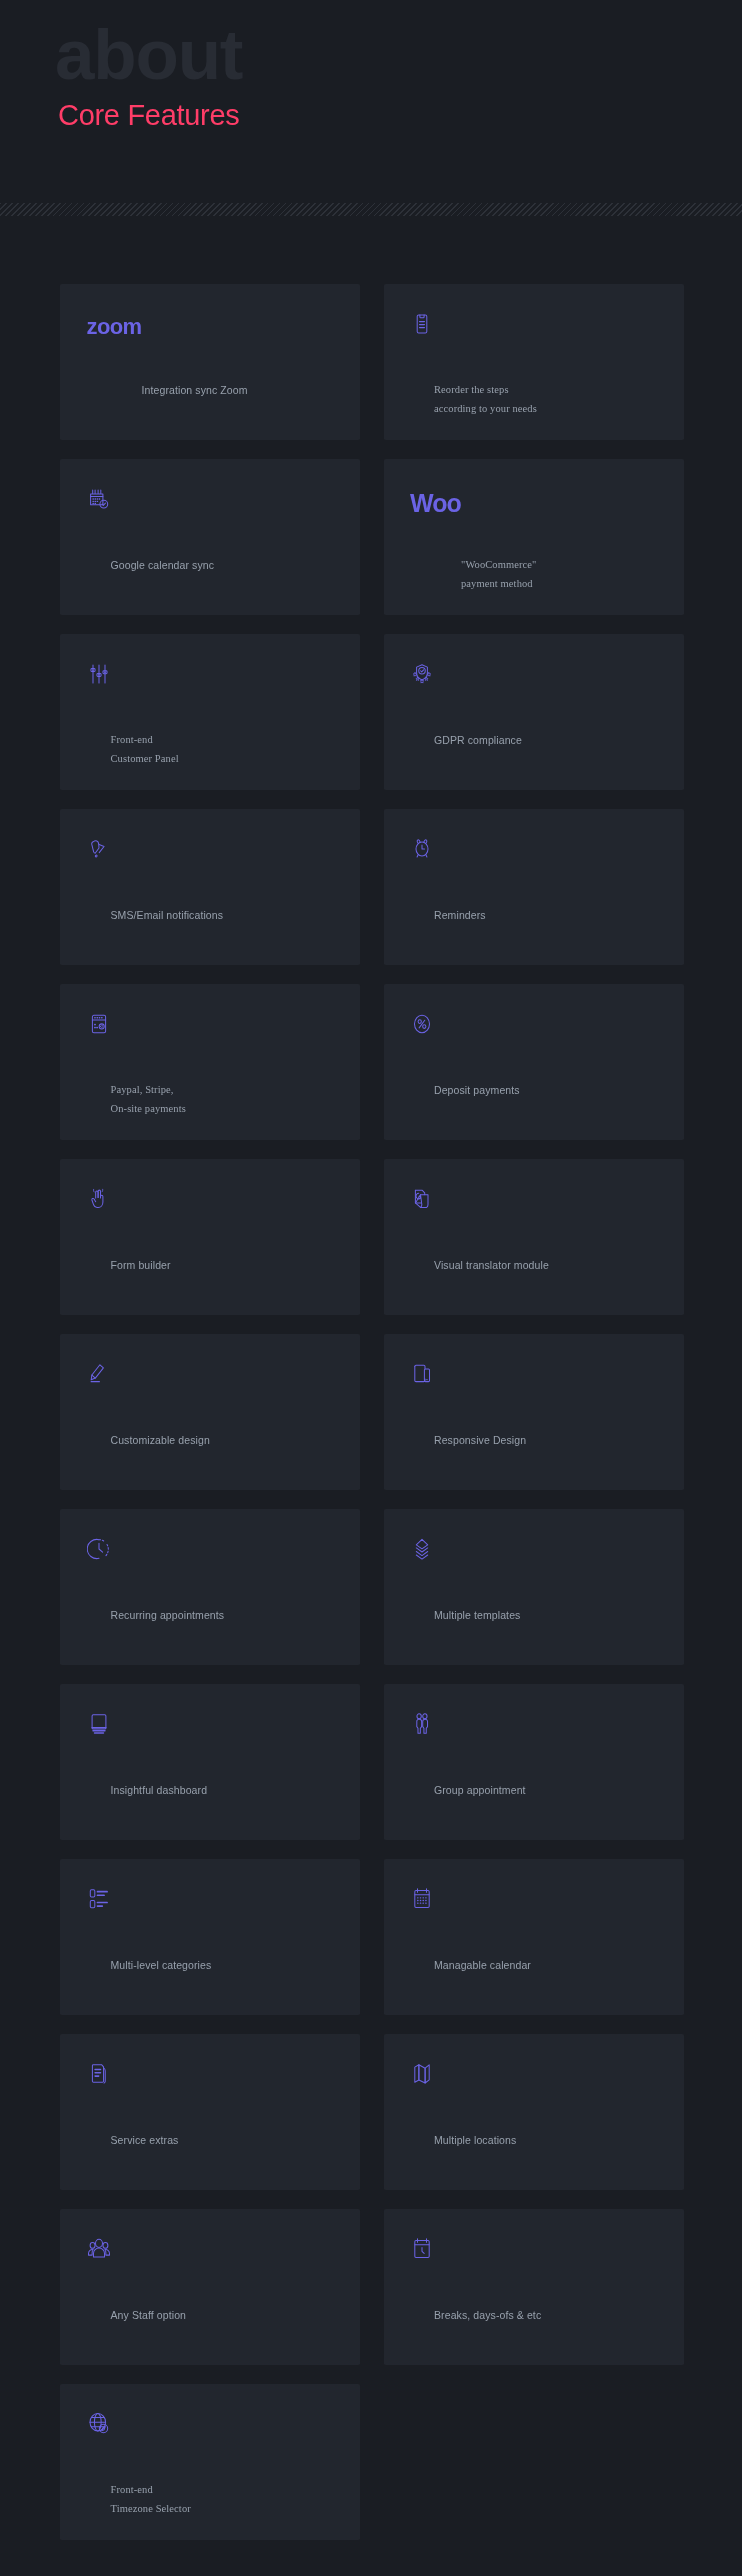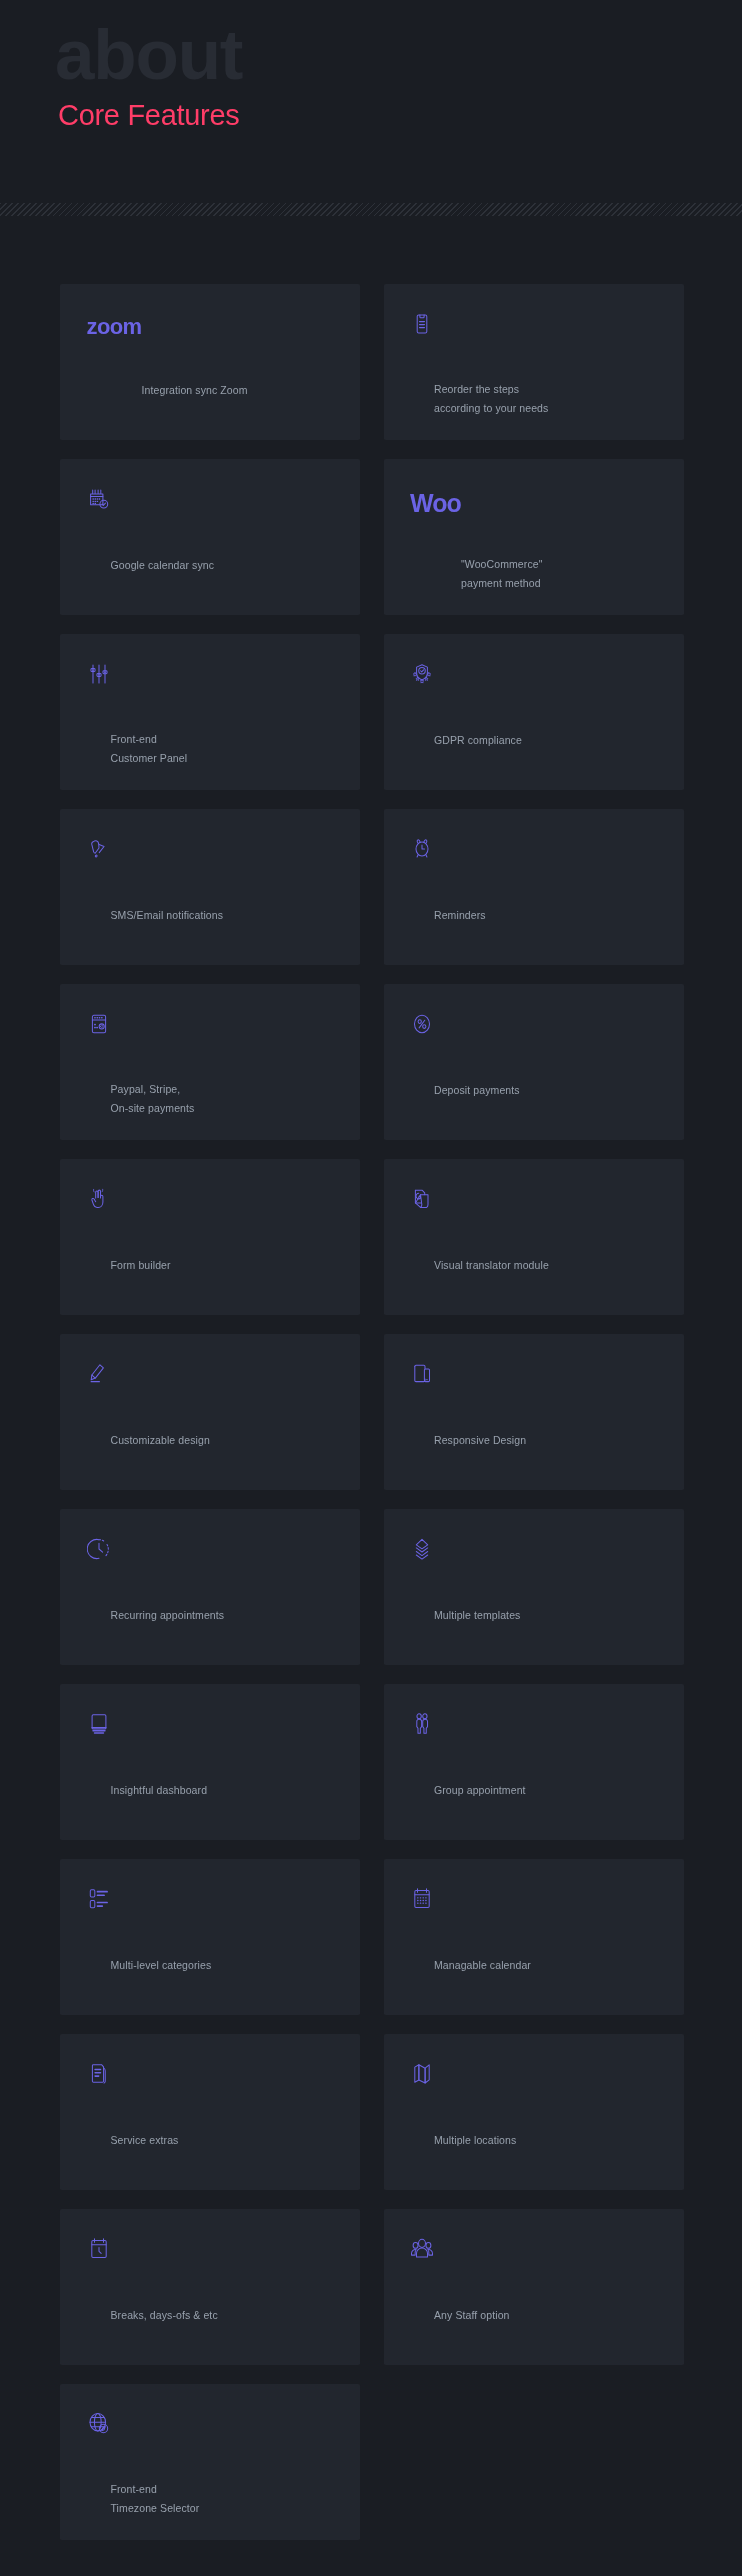--- a/index.html
+++ b/index.html
@@ -124,21 +124,21 @@
     font-size: 10.5px;
     font-weight: 400;
     line-height: 1.82;
     color: #98a1ad;
     letter-spacing: 0.1px;
     white-space: pre-line;
     margin-top: auto;
     margin-bottom: 40px;
   }
 
-  .feature-card.two-line .card-label { margin-bottom: 22px; }
+  .feature-card.two-line .card-label { margin-bottom: 22px; font-family: Liberation Serif, serif; }
 </style>
 </head>
 <body>
 
 <div class="page">
 
   <div class="hero">
     <div class="ghost-title">about</div>
     <h1 class="hero-title">Core Features</h1>
   </div>
@@ -383,41 +383,41 @@
             <path d="M8 8.5l6.8-3.8V30L8 33.8z"></path>
             <path d="M14.8 4.7l10.4 5.6V35l-10.4-5V4.7z"></path>
             <path d="M25.2 10.3L32 4.7v25.1L25.2 35z"></path>
           </svg>
         </div>
         <div class="card-label">Multiple locations</div>
       </div>
       <div class="feature-card">
         <div class="card-icon">
           <svg viewBox="0 0 40 40" width="24" height="24" aria-hidden="true">
-            <rect x="8" y="6" width="24" height="28" rx="2"></rect>
-            <path d="M8 13h24"></path>
-            <path d="M12.5 2.8v6M27.5 2.8v6"></path>
-            <path d="M20 17.6v6.2l3.6 3.5"></path>
-          </svg>
-        </div>
-        <div class="card-label">Breaks, days-ofs &amp; etc</div>
-      </div>
-      <div class="feature-card">
-        <div class="card-icon">
-          <svg viewBox="0 0 40 40" width="24" height="24" aria-hidden="true">
             <ellipse cx="20" cy="10.6" rx="5.8" ry="6.8"></ellipse>
             <path d="M10.8 33.4v-5.8a9.2 9.2 0 0 1 9.2-9.2 9.2 9.2 0 0 1 9.2 9.2v5.8z"></path>
             <ellipse cx="9.3" cy="14" rx="4.1" ry="4.8"></ellipse>
             <path d="M8.6 30.2v-4.6a7 7 0 0 1 1.7-4.5 6.5 6.5 0 0 0-7.8 6.3v2.8z"></path>
             <ellipse cx="30.7" cy="14" rx="4.1" ry="4.8"></ellipse>
             <path d="M31.4 30.2v-4.6a7 7 0 0 0-1.7-4.5 6.5 6.5 0 0 1 7.8 6.3v2.8z"></path>
           </svg>
         </div>
         <div class="card-label">Any Staff option</div>
       </div>
+      <div class="feature-card">
+        <div class="card-icon">
+          <svg viewBox="0 0 40 40" width="24" height="24" aria-hidden="true">
+            <rect x="8" y="6" width="24" height="28" rx="2"></rect>
+            <path d="M8 13h24"></path>
+            <path d="M12.5 2.8v6M27.5 2.8v6"></path>
+            <path d="M20 17.6v6.2l3.6 3.5"></path>
+          </svg>
+        </div>
+        <div class="card-label">Breaks, days-ofs &amp; etc</div>
+      </div>
       <div class="feature-card two-line">
         <div class="card-icon">
           <svg viewBox="0 0 40 40" width="24" height="24" aria-hidden="true">
             <ellipse cx="18" cy="17" rx="13" ry="14.5"></ellipse>
             <ellipse cx="18" cy="17" rx="5.6" ry="14.5"></ellipse>
             <path d="M5 17h26M7.4 9.3h21.2M7.4 24.7h21.2"></path>
             <circle cx="27.5" cy="27.5" r="7"></circle>
             <path d="M30.5 24.4l-2.1 5.1-3.9 1.6 2.1-5.1z"></path>
           </svg>
         </div>

